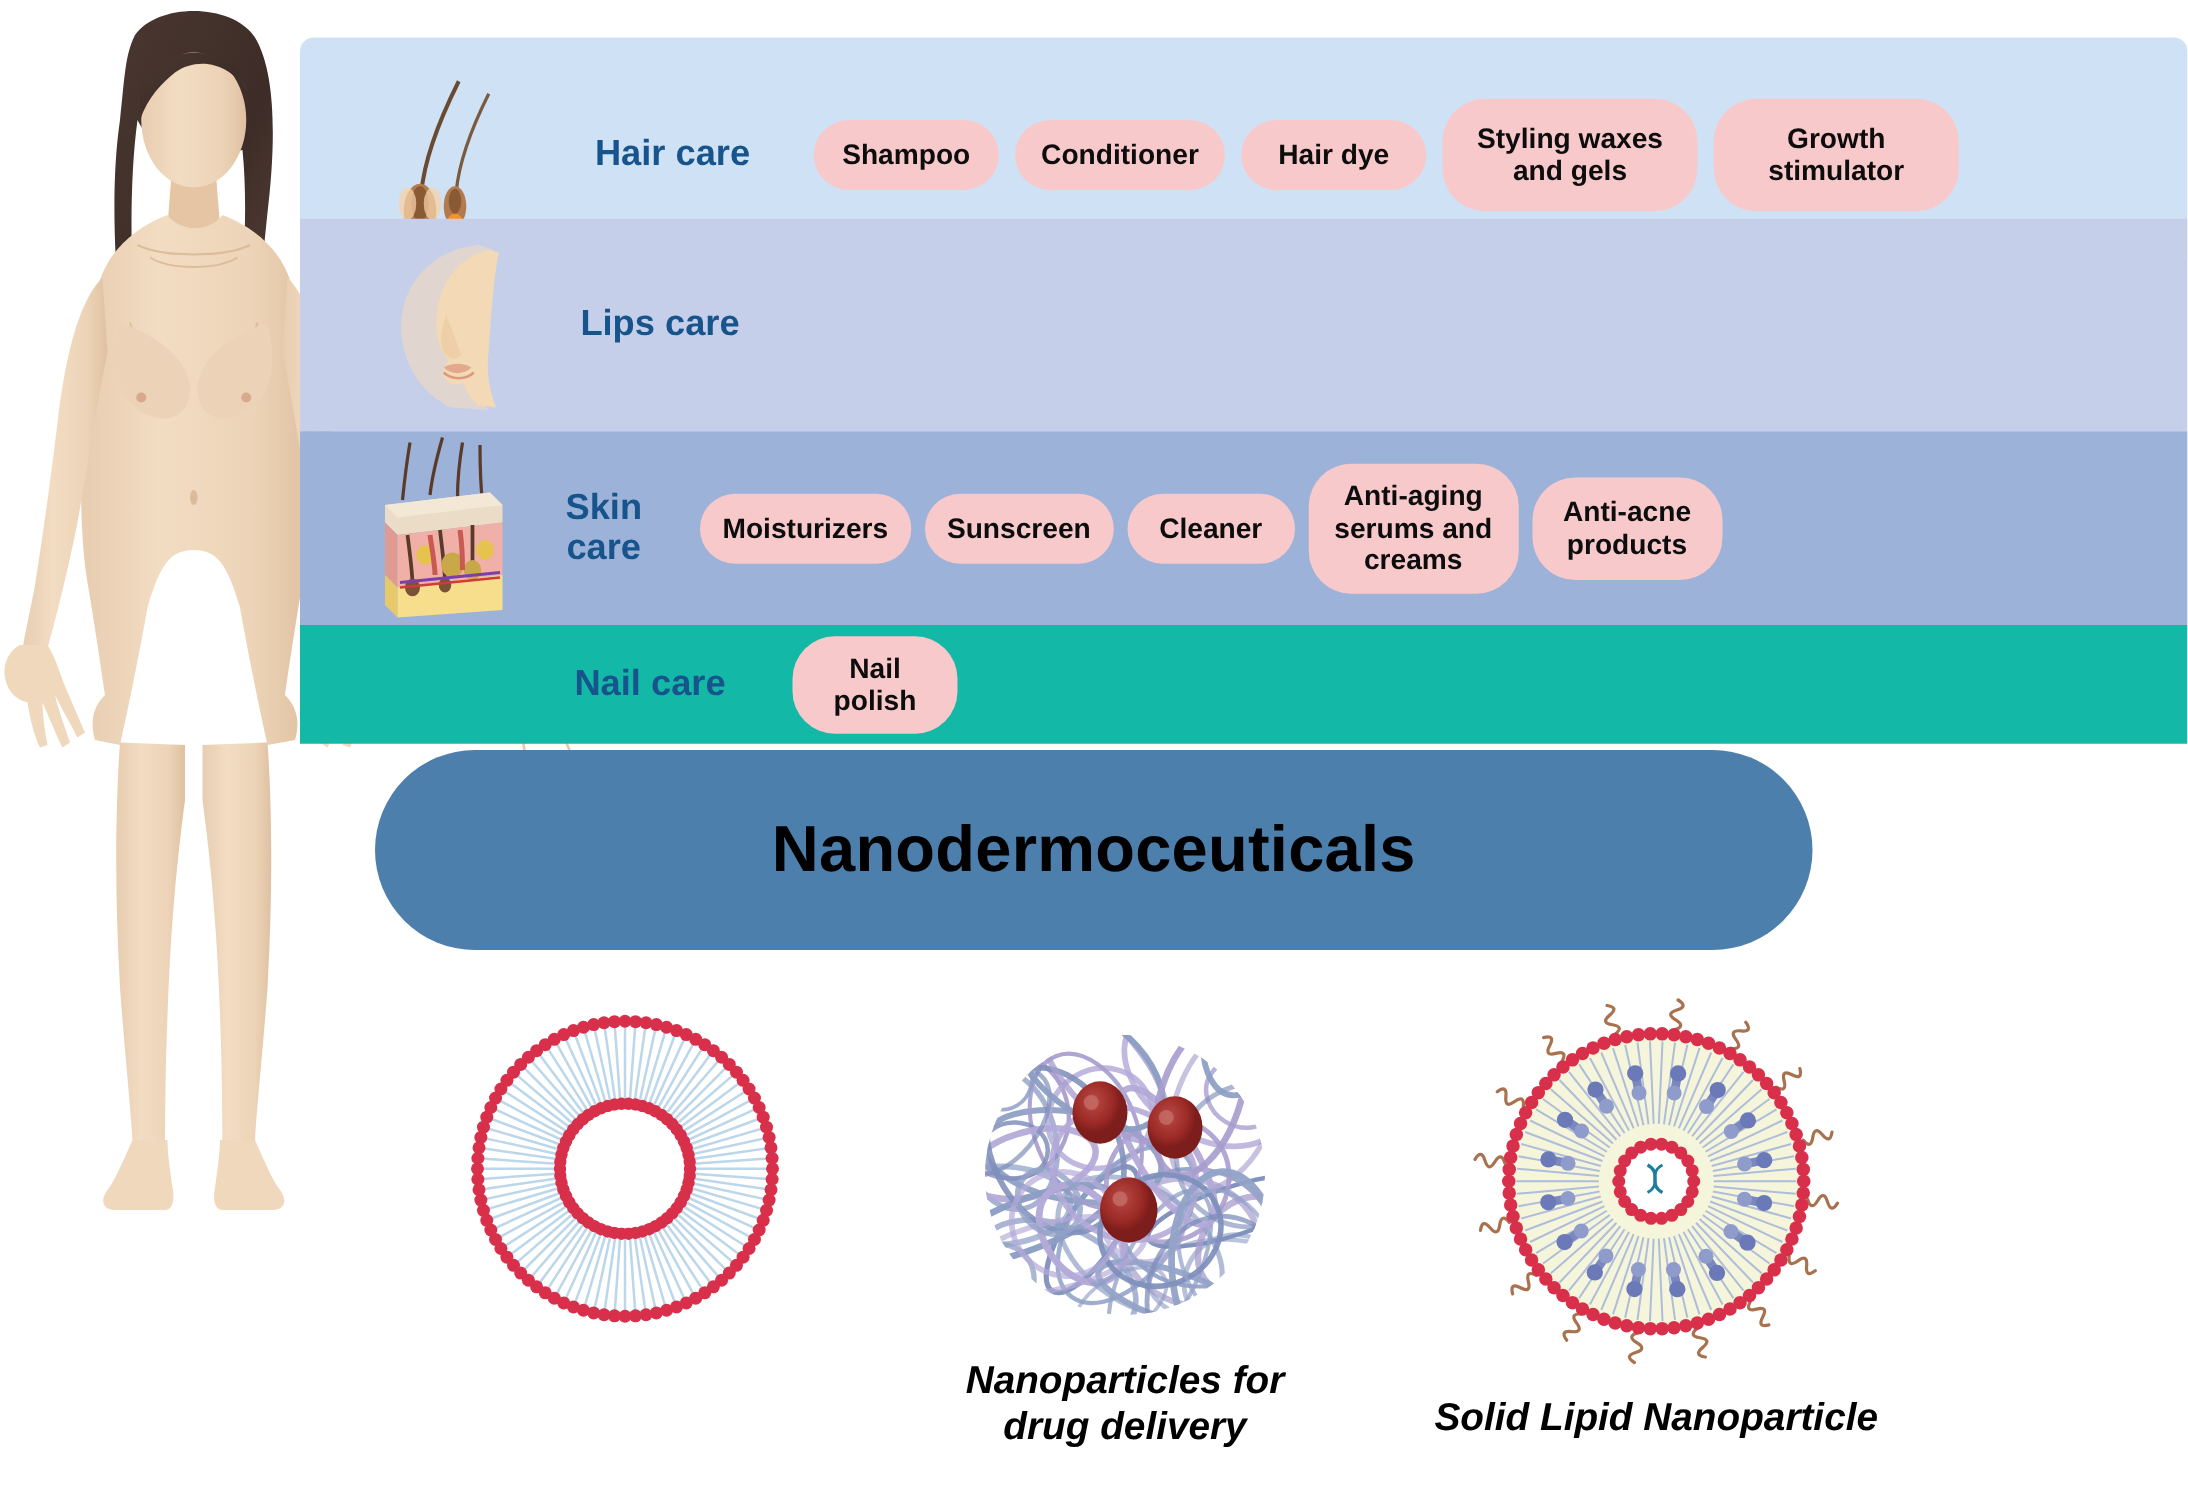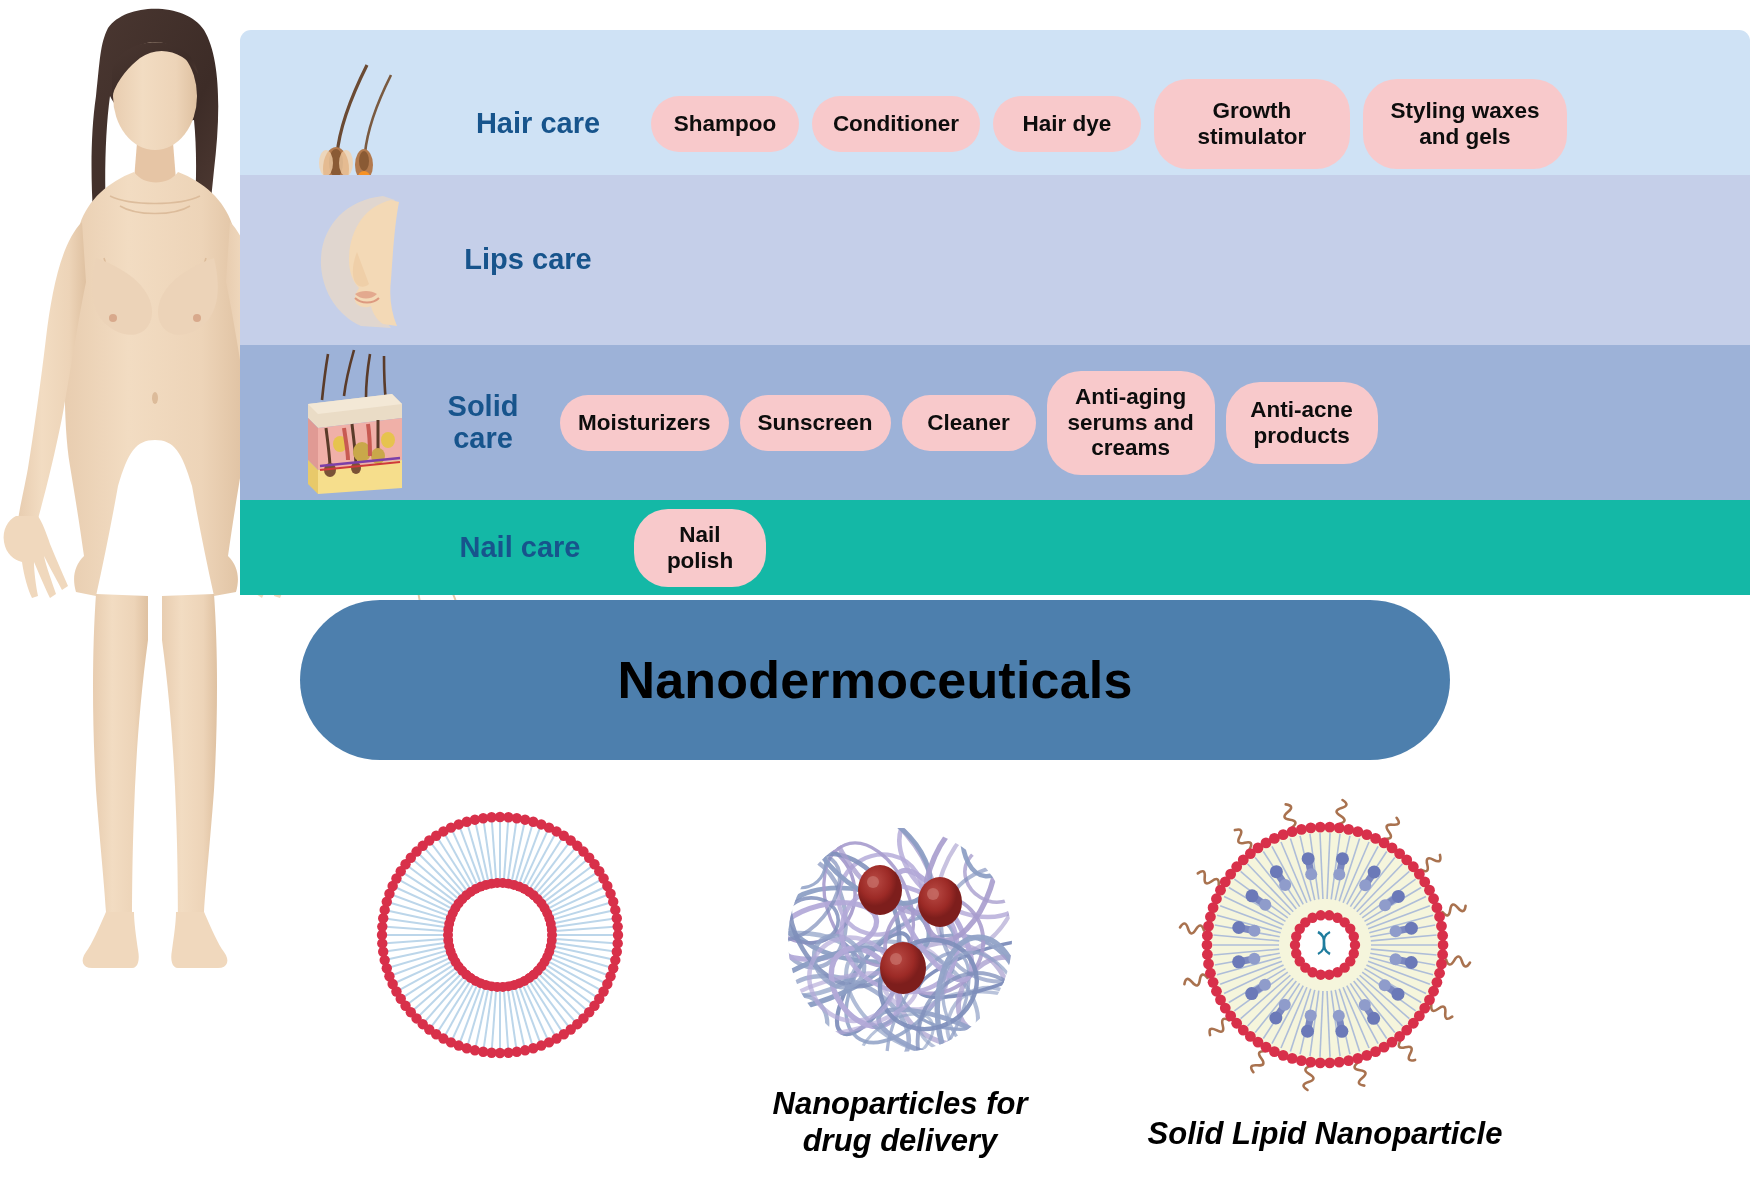--- a/index.html
+++ b/index.html
@@ -161,24 +161,24 @@
       <ellipse cx="59" cy="106" rx="9" ry="16" fill="#b37a4e"></ellipse>
       <ellipse cx="59" cy="102" rx="5" ry="10" fill="#8a5a34"></ellipse>
       <ellipse cx="59" cy="118" rx="6" ry="6" fill="#f79226"></ellipse>
     </svg>
   </span>
   <span class="band-label" style="width:170px;margin-left:28px;">Hair care</span>
   <span class="chips" style="margin-left:28px;">
     <span class="chip" style="height:56px;min-width:148px;">Shampoo</span>
     <span class="chip" style="height:56px;min-width:168px;">Conditioner</span>
     <span class="chip" style="height:56px;min-width:148px;">Hair dye</span>
+    <span class="chip" style="height:90px;min-width:204px;white-space:pre-line;">Styling waxes
+and gels</span>
     <span class="chip" style="height:90px;min-width:196px;white-space:pre-line;">Growth
 stimulator</span>
-    <span class="chip" style="height:90px;min-width:204px;white-space:pre-line;">Styling waxes
-and gels</span>
   </span>
 </div>
 
 <div class="band" id="band-lips">
   <span class="band-icon" style="width:130px;height:140px;margin-left:55px;">
     <svg width="130" height="140" viewBox="0 0 130 140">
       <path d="M88 6 C48 10 24 40 26 76 C28 104 44 126 66 136 L96 138
                C82 120 76 100 78 80 C80 52 88 28 100 10 Z" fill="#f6dcba" opacity=".55"></path>
       <path d="M96 10 C70 16 54 40 54 70 C54 82 58 92 64 98
                C60 104 58 110 62 114 C66 118 72 118 76 116
@@ -222,21 +222,21 @@
         <ellipse cx="88" cy="92" rx="7" ry="8" fill="#e6c34e"></ellipse>
         <ellipse cx="62" cy="104" rx="9" ry="10" fill="#c9a84a"></ellipse>
         <ellipse cx="78" cy="108" rx="7" ry="8" fill="#c9a84a"></ellipse>
         <path d="M44 80 C46 94 48 104 48 112" stroke="#c85a52" stroke-width="4" fill="none"></path>
         <path d="M68 76 C70 90 70 100 70 108" stroke="#c85a52" stroke-width="4" fill="none"></path>
         <path d="M20 118 C40 116 80 112 100 110" stroke="#7b3fa8" stroke-width="2.4" fill="none"></path>
         <path d="M20 122 C40 120 80 116 100 114" stroke="#cf3a3a" stroke-width="2.2" fill="none"></path>
       </g>
     </svg>
   </span>
-  <span class="band-label" style="width:118px;margin-left:14px;white-space:pre-line;">Solid
+  <span class="band-label" style="width:118px;margin-left:14px;white-space:pre-line;">Skin
 care</span>
   <span class="chips" style="margin-left:18px;gap:11px;">
     <span class="chip" style="height:56px;min-width:160px;">Moisturizers</span>
     <span class="chip" style="height:56px;min-width:146px;">Sunscreen</span>
     <span class="chip" style="height:56px;min-width:134px;">Cleaner</span>
     <span class="chip" style="height:104px;min-width:168px;white-space:pre-line;">Anti-aging
 serums and
 creams</span>
     <span class="chip" style="height:82px;min-width:152px;white-space:pre-line;">Anti-acne
 products</span>

